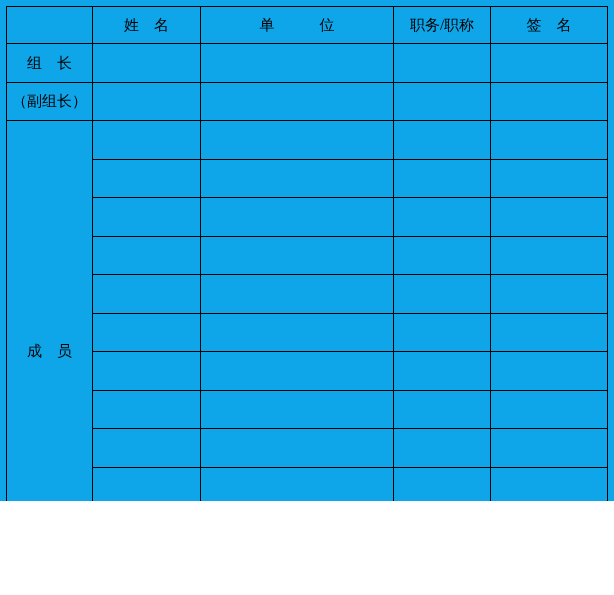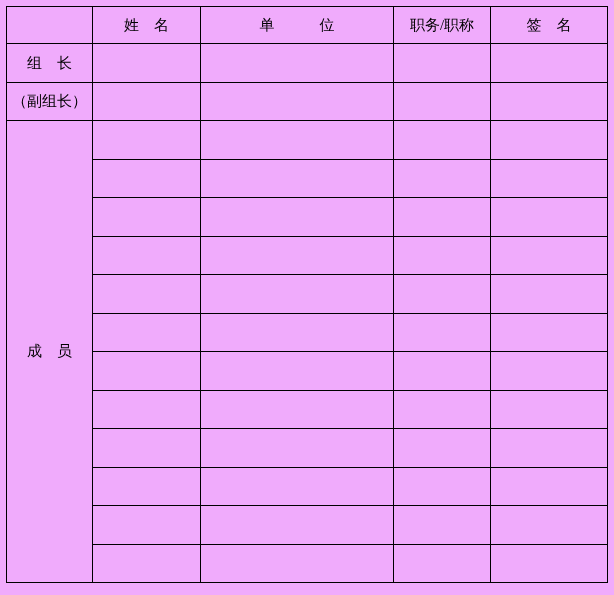--- a/index.html
+++ b/index.html
@@ -3,22 +3,22 @@
 <meta charset="utf-8">
 <style>
   html, body {
     margin: 0;
     padding: 0;
     background: #ffffff;
   }
   .page {
     position: relative;
     width: 614px;
-    height: 595px;
-    background: #f0abfc;
+    height: 501px;
+    background: #0ea5e9;
     overflow: hidden;
     font-family: "Liberation Serif", serif;
   }
   table.form {
     position: absolute;
     left: 6px;
     top: 6px;
     width: 601px;
     border-collapse: collapse;
     table-layout: fixed;

